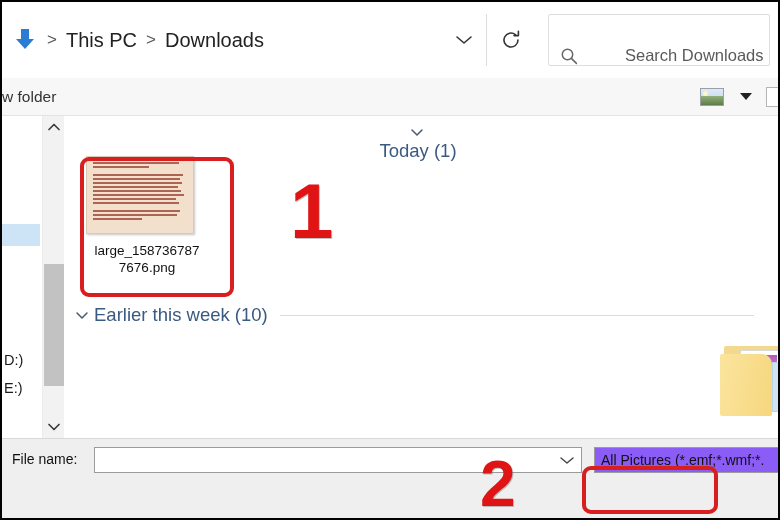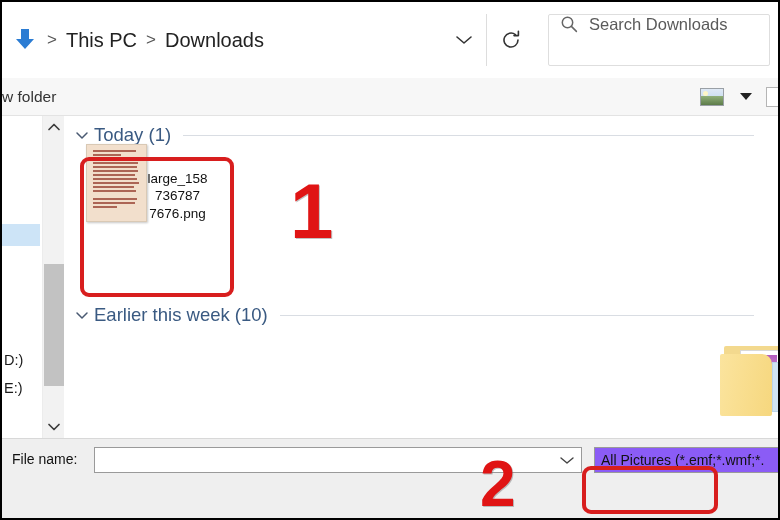--- a/index.html
+++ b/index.html
@@ -55,23 +55,24 @@
     border-left: 1px solid #dddddd;
     display: flex; align-items: center; justify-content: center;
     flex: 0 0 auto;
     color: #333; font-size: 20px;
   }
   .searchbox {
     width: 222px; height: 52px;
     margin-left: 14px;
     border: 1px solid #dedede;
     border-radius: 2px;
-    display: flex; align-items: flex-start;
+    display: flex; align-items: flex-end;
     flex: 0 0 auto;
     background: #fff;
+    gap: 36px;
   }
   .search-ic {
     width: 40px; display: flex; align-items: center; justify-content: center;
     color: #666;
   }
   .search-ph {
     color: #5a5a5a; font-size: 16.5px; white-space: nowrap;
   }
 
   
@@ -176,23 +177,23 @@
     margin-left: 2px; white-space: nowrap;
     flex: 0 0 auto;
   }
   .gh-rule {
     height: 1px; background: #d9dde3;
     flex: 1 1 auto; margin-left: 12px; margin-right: 8px;
   }
 
   
   .filetile {
-    position: absolute; left: 22px; top: 28px;
+    position: absolute; left: 22px; top: 40px;
     width: 122px;
-    display: flex; flex-direction: row; align-items: flex-end;
+    display: flex; flex-direction: column; align-items: flex-start;
   }
   .thumb {
     width: 108px; height: 78px;
     background: #f2dfcc;
     border: 1px solid #d9c9b5;
     box-shadow: 1px 1px 2px rgba(0,0,0,0.22);
     padding: 5px 6px;
     overflow: hidden;
   }
   .tline {
@@ -360,21 +361,21 @@
     <div class="sb-thumb"></div>
     <div class="sb-arrow sb-down">
       <svg width="14" height="10" viewBox="0 0 14 10" aria-hidden="true">
         <path d="M2 2.5 L7 7.5 L12 2.5" fill="none" stroke="#3c3c3c" stroke-width="1.7" stroke-linecap="round" stroke-linejoin="round"></path>
       </svg>
     </div>
   </div>
 
   <div class="filelist">
 
-    <div class="group-hdr" style="top:8px;">
+    <div class="group-hdr" style="top:8px;flex-direction:column;">
       <span class="gh-chev">
         <svg width="14" height="9" viewBox="0 0 14 9" aria-hidden="true">
           <path d="M2 2 L7 7 L12 2" fill="none" stroke="#4a5a72" stroke-width="1.5" stroke-linecap="round" stroke-linejoin="round"></path>
         </svg>
       </span>
       <span class="gh-label">Today (1)</span>
       <span class="gh-rule"></span>
     </div>
 
     <div class="filetile">

